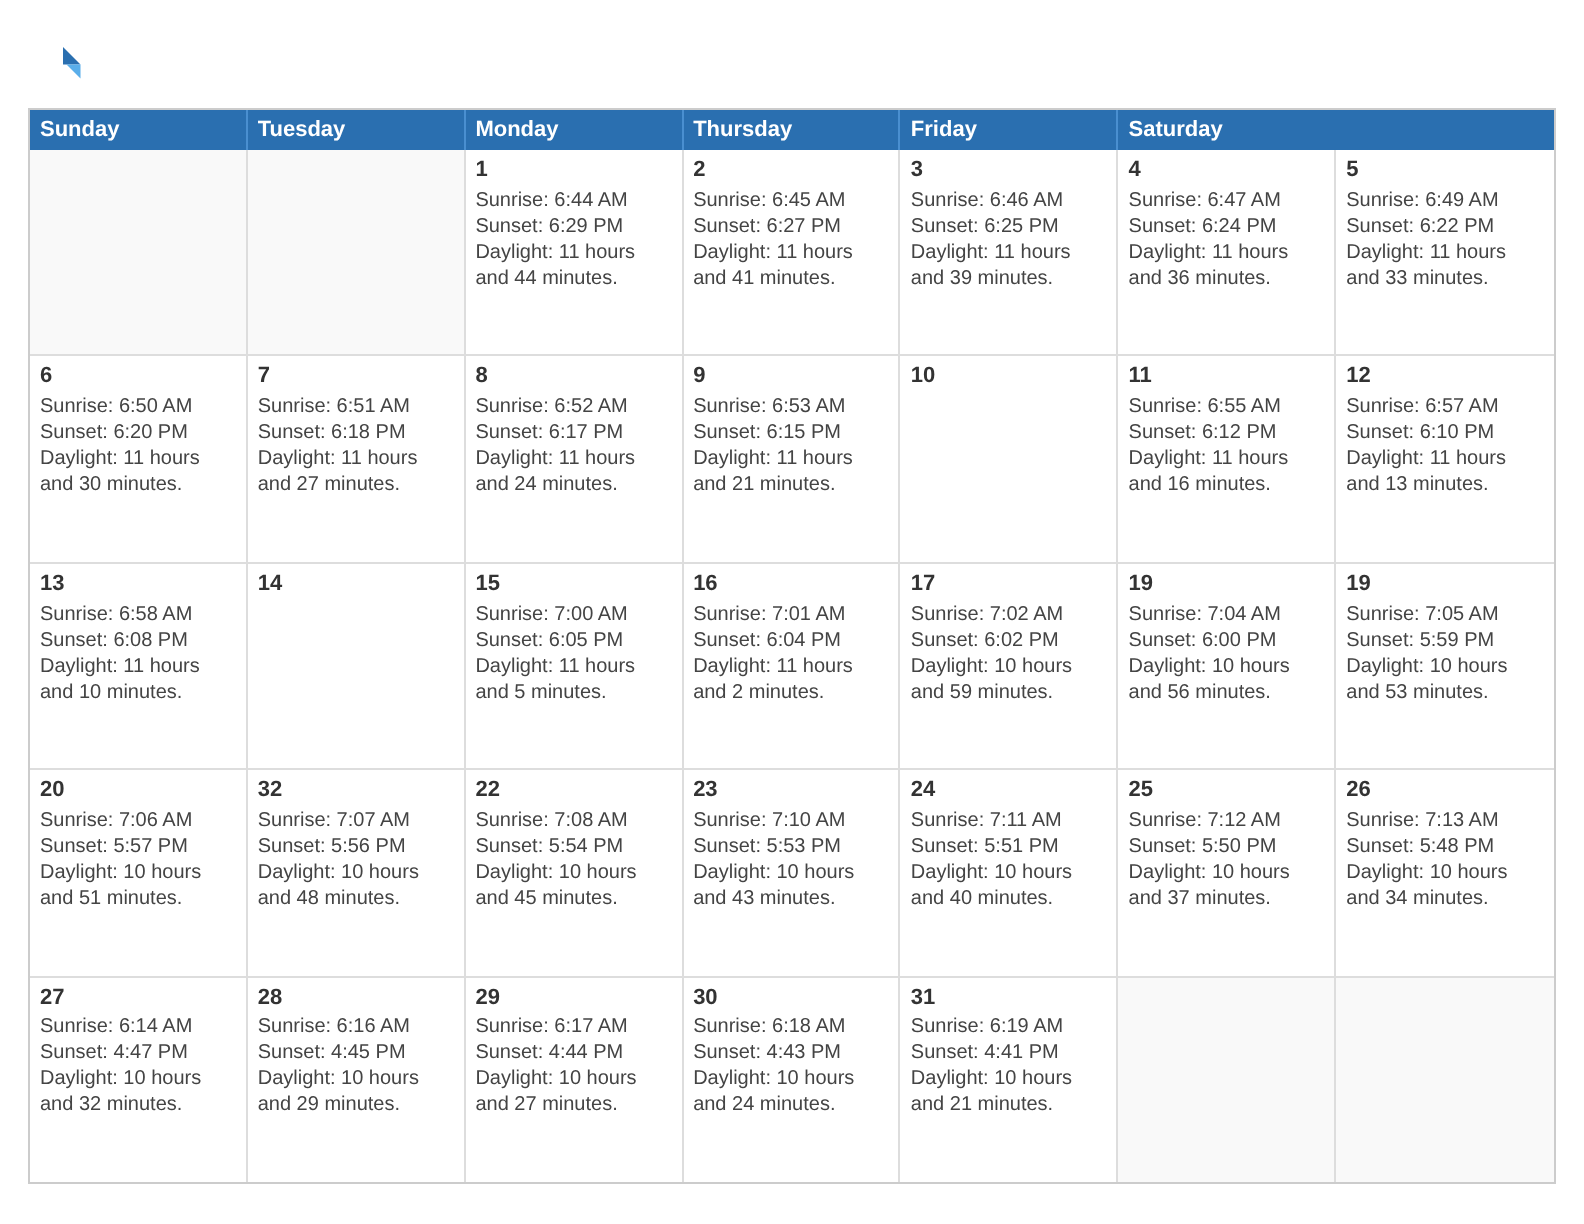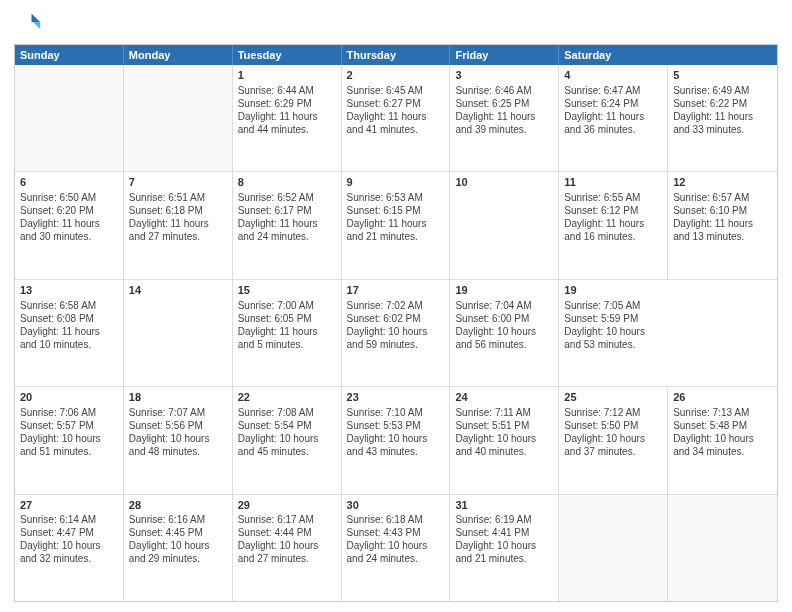--- a/index.html
+++ b/index.html
@@ -6,21 +6,21 @@
     body {
       font-family: Arial, sans-serif;
       background: #fff;
       width: 792px;
       height: 612px;
       overflow: hidden;
     }
     .page {
       width: 792px;
       height: 612px;
-      padding: 10px 14px;
+      padding: 20px 14px;
       display: flex;
       flex-direction: column;
     }
     .header {
       display: flex;
       justify-content: space-between;
       align-items: flex-start;
       margin-bottom: 6px;
     }
     .logo {
@@ -132,22 +132,22 @@
     </div>
     <div class="title-area">
       <div class="month-title"></div>
       <div class="subtitle"></div>
     </div>
   </div>
 
   <div class="calendar">
     <div class="cal-header">
     <div class="cal-header-cell">Sunday</div>
+        <div class="cal-header-cell">Tuesday</div>
         <div class="cal-header-cell">Monday</div>
-        <div class="cal-header-cell">Tuesday</div>
         <div class="cal-header-cell">Thursday</div>
         <div class="cal-header-cell">Friday</div>
         <div class="cal-header-cell">Saturday</div>
       </div>
     <div class="cal-body">
     <div class="cal-row">
           <div class="cal-cell empty"></div>
           <div class="cal-cell empty"></div>
           <div class="cal-cell">
             <span class="day-num">1</span>
@@ -205,39 +205,43 @@
             <div class="day-info">Sunrise: 6:58 AM<br>Sunset: 6:08 PM<br>Daylight: 11 hours and 10 minutes.</div>
           </div>
           <div class="cal-cell">
             <span class="day-num">14</span>
           </div>
           <div class="cal-cell">
             <span class="day-num">15</span>
             <div class="day-info">Sunrise: 7:00 AM<br>Sunset: 6:05 PM<br>Daylight: 11 hours and 5 minutes.</div>
           </div>
           <div class="cal-cell">
+            <span class="day-num">16</span>
+            <div class="day-info">Sunrise: 7:01 AM<br>Sunset: 6:04 PM<br>Daylight: 11 hours and 2 minutes.</div>
+          </div>
+          <div class="cal-cell">
             <span class="day-num">17</span>
             <div class="day-info">Sunrise: 7:02 AM<br>Sunset: 6:02 PM<br>Daylight: 10 hours and 59 minutes.</div>
           </div>
           <div class="cal-cell">
             <span class="day-num">19</span>
             <div class="day-info">Sunrise: 7:04 AM<br>Sunset: 6:00 PM<br>Daylight: 10 hours and 56 minutes.</div>
           </div>
           <div class="cal-cell">
             <span class="day-num">19</span>
             <div class="day-info">Sunrise: 7:05 AM<br>Sunset: 5:59 PM<br>Daylight: 10 hours and 53 minutes.</div>
           </div>
         </div>
         <div class="cal-row">
           <div class="cal-cell">
             <span class="day-num">20</span>
             <div class="day-info">Sunrise: 7:06 AM<br>Sunset: 5:57 PM<br>Daylight: 10 hours and 51 minutes.</div>
           </div>
           <div class="cal-cell">
-            <span class="day-num">18</span>
+            <span class="day-num">32</span>
             <div class="day-info">Sunrise: 7:07 AM<br>Sunset: 5:56 PM<br>Daylight: 10 hours and 48 minutes.</div>
           </div>
           <div class="cal-cell">
             <span class="day-num">22</span>
             <div class="day-info">Sunrise: 7:08 AM<br>Sunset: 5:54 PM<br>Daylight: 10 hours and 45 minutes.</div>
           </div>
           <div class="cal-cell">
             <span class="day-num">23</span>
             <div class="day-info">Sunrise: 7:10 AM<br>Sunset: 5:53 PM<br>Daylight: 10 hours and 43 minutes.</div>
           </div>

